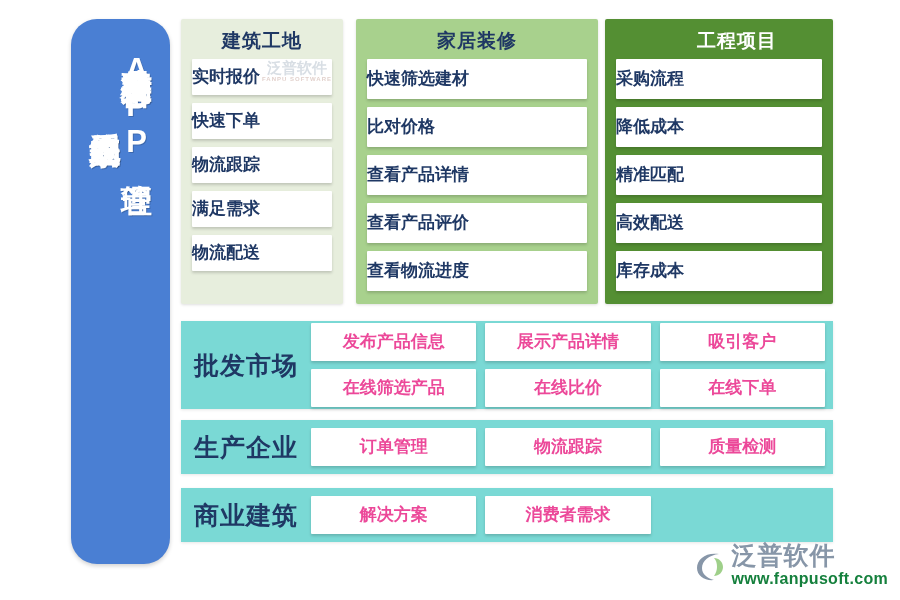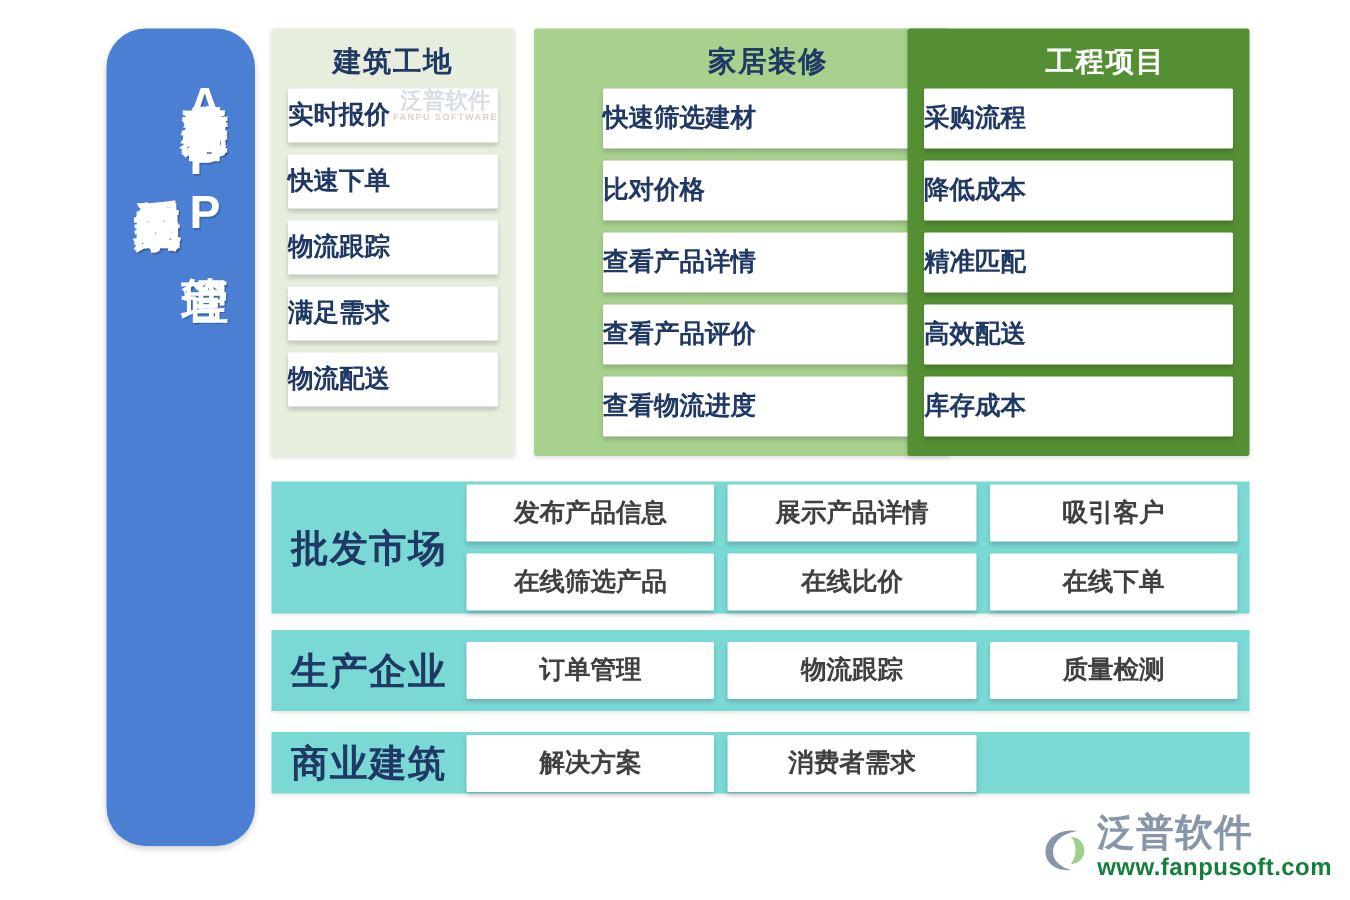--- a/index.html
+++ b/index.html
@@ -52,21 +52,21 @@
     font-size:17px;
     text-align:left;
     border-radius:1px;
     box-shadow:0 2px 3px rgba(0,0,0,.17);
   }
 
   #panel-site{left:181px;width:162px;height:285px;background:#e7eedd;}
   #panel-site .panel-title{color:#1f3864;}
   #panel-site .chip{height:36px;line-height:36px;margin-bottom:8px;}
 
-  #panel-home{left:356px;width:242px;height:285px;background:#a8d18d;padding-left:35px;}
+  #panel-home{left:356px;width:242px;height:285px;background:#a8d18d;}
   #panel-home .panel-title{color:#1f3864;}
   #panel-home .chip{height:40px;line-height:40px;margin-bottom:8px;}
 
   #panel-proj{left:605px;width:228px;height:285px;background:#548f33;}
   #panel-proj .panel-title{color:#ffffff;padding-left:36px;}
   #panel-proj .chip{height:40px;line-height:40px;margin-bottom:8px;}
 
   
   .band{
     position:absolute;left:181px;width:652px;
@@ -74,30 +74,30 @@
     display:flex;align-items:center;
     box-shadow:0 1px 3px rgba(0,0,0,.10);
   }
   .band-label{
     width:130px;flex:0 0 130px;
     text-align:center;
     color:#1f3864;font-weight:bold;font-size:25px;letter-spacing:1px;
   }
   .band-grid{flex:1;display:flex;flex-wrap:wrap;gap:8px 9px;padding-right:8px;}
   .band-chip{
-    background:#ffffff;color:#404040;font-weight:bold;font-size:17px;
+    background:#ffffff;color:#ec4899;font-weight:bold;font-size:17px;
     text-align:center;height:38px;line-height:38px;
     box-shadow:0 2px 3px rgba(0,0,0,.17);
     border-radius:1px;
   }
   #band-wholesale{top:321px;height:88px;}
   #band-wholesale .band-chip{width:calc((100% - 18px)/3);}
   #band-produce{top:420px;height:54px;}
   #band-produce .band-chip{width:calc((100% - 18px)/3);}
-  #band-commercial{top:488px;height:41px;}
+  #band-commercial{top:488px;height:54px;}
   #band-commercial .band-chip{width:calc((100% - 18px)/3);}
 
   
   .wm{
     position:absolute;pointer-events:none;
     color:#b9c4cf;opacity:.55;font-weight:bold;
     line-height:1.05;text-align:center;
   }
   #wm-top{left:262px;top:60px;font-size:15px;}
   #wm-top .wm-sub{font-size:6px;letter-spacing:1px;color:#c9a9a0;}

